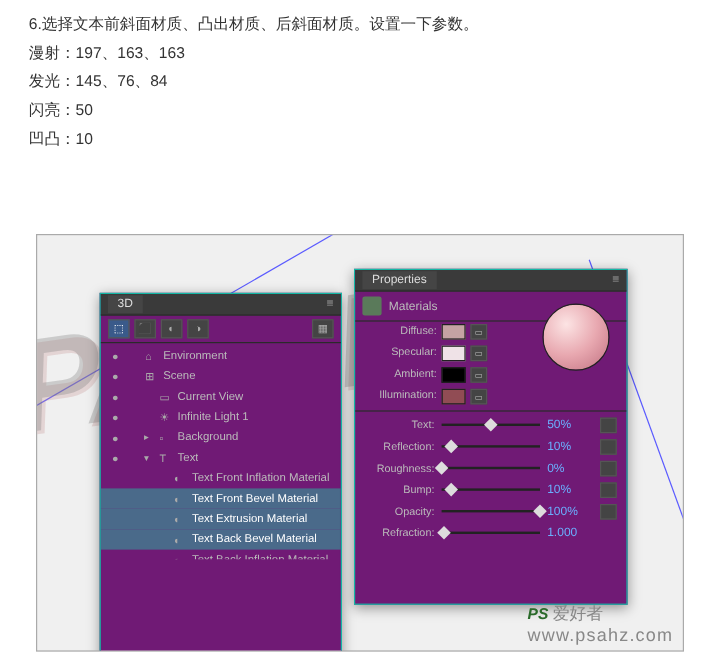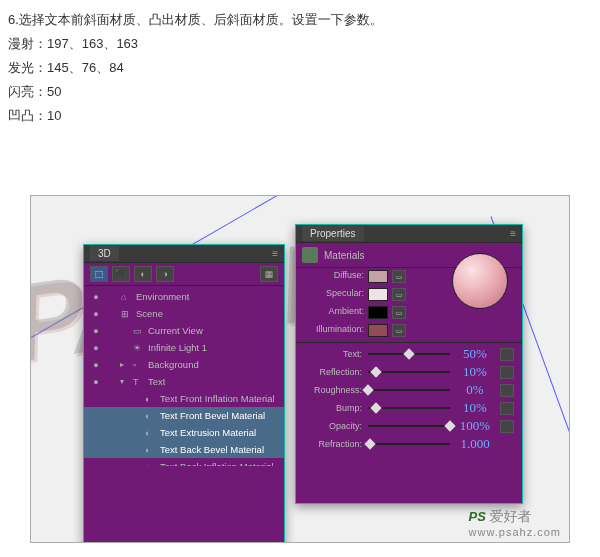--- a/index.html
+++ b/index.html
@@ -6,21 +6,21 @@
   body {
     width: 600px;
     height: 557px;
     background: #fff;
     font-family: "Microsoft YaHei", sans-serif;
     font-size: 13px;
     color: #333;
     position: relative;
     overflow: hidden;
   }
-  .doc-text { padding: 8px 24px 0 8px; }
+  .doc-text { padding: 8px 24px 0 24px; }
   .doc-text p { line-height: 24px; font-size: 13px; }
   .canvas-area {
     position: absolute;
     left: 30px; right: 30px; top: 195px; bottom: 14px;
     border: 1px solid #aaa;
     background: #f0f0f0;
     overflow: hidden;
   }
   .bg-line {
     position: absolute;
@@ -156,35 +156,34 @@
   }
   .slider-handle {
     position: absolute;
     top: -3px;
     width: 8px; height: 8px;
     background: #ddd;
     transform: translateX(-4px) rotate(45deg);
   }
   .slider-val {
     width: 38px;
-    font-size: 13px;
+    font-size: 10px;
     color: #6ab0ff;
-    text-align: center;
-    font-family: Liberation Serif, serif;
+    text-align: left;
   }
   .slider-map { width: 14px; height: 13px; background: #444; border: 1px solid #555; }
   .hr { height: 1px; background: #2a2a2a; margin: 2px 0; }
   .watermark {
     position: absolute;
     right: 8px; bottom: 4px;
     font-size: 13px;
   }
   .watermark .ps { color: #2a6a2a; font-weight: bold; font-style: italic; }
   .watermark .txt { color: #888; font-size: 14px; }
-  .watermark .url { color: #888; font-size: 11px; display: block; text-align: left; letter-spacing: 1px; }
+  .watermark .url { color: #888; font-size: 15px; display: block; text-align: left; letter-spacing: 1px; }
 </style>
 </head>
 <body>
 
 <div class="doc-text">
   <p>6.选择文本前斜面材质、凸出材质、后斜面材质。设置一下参数。</p>
   <p>漫射：197、163、163</p>
   <p>发光：145、76、84</p>
   <p>闪亮：50</p>
   <p>凹凸：10</p>

